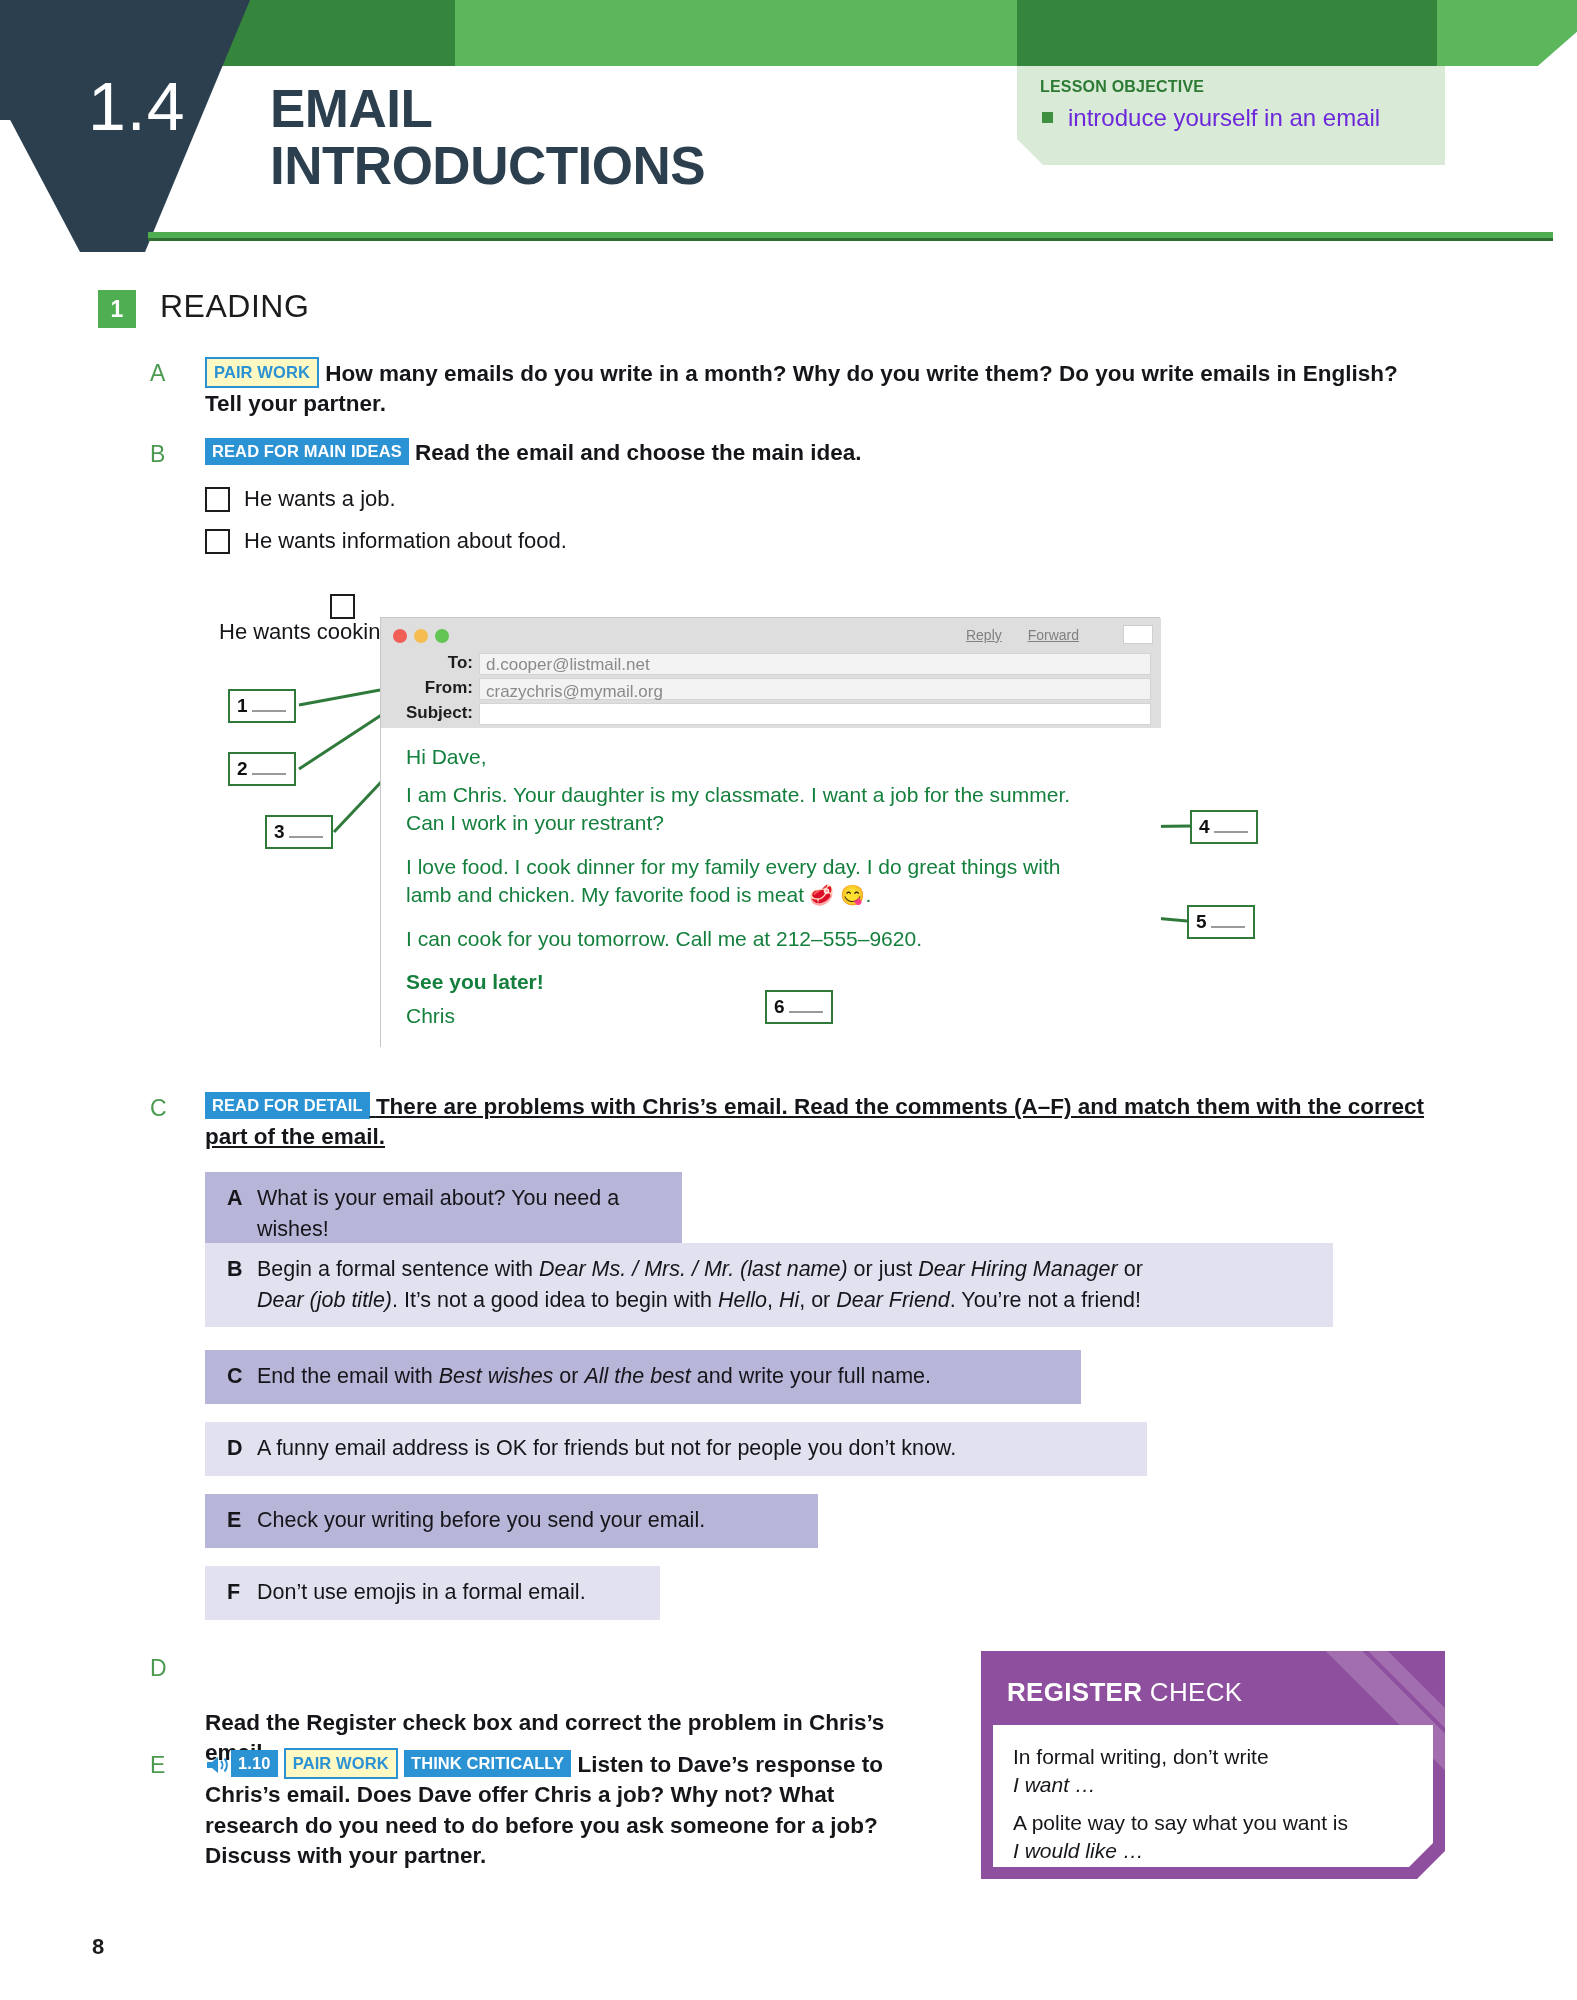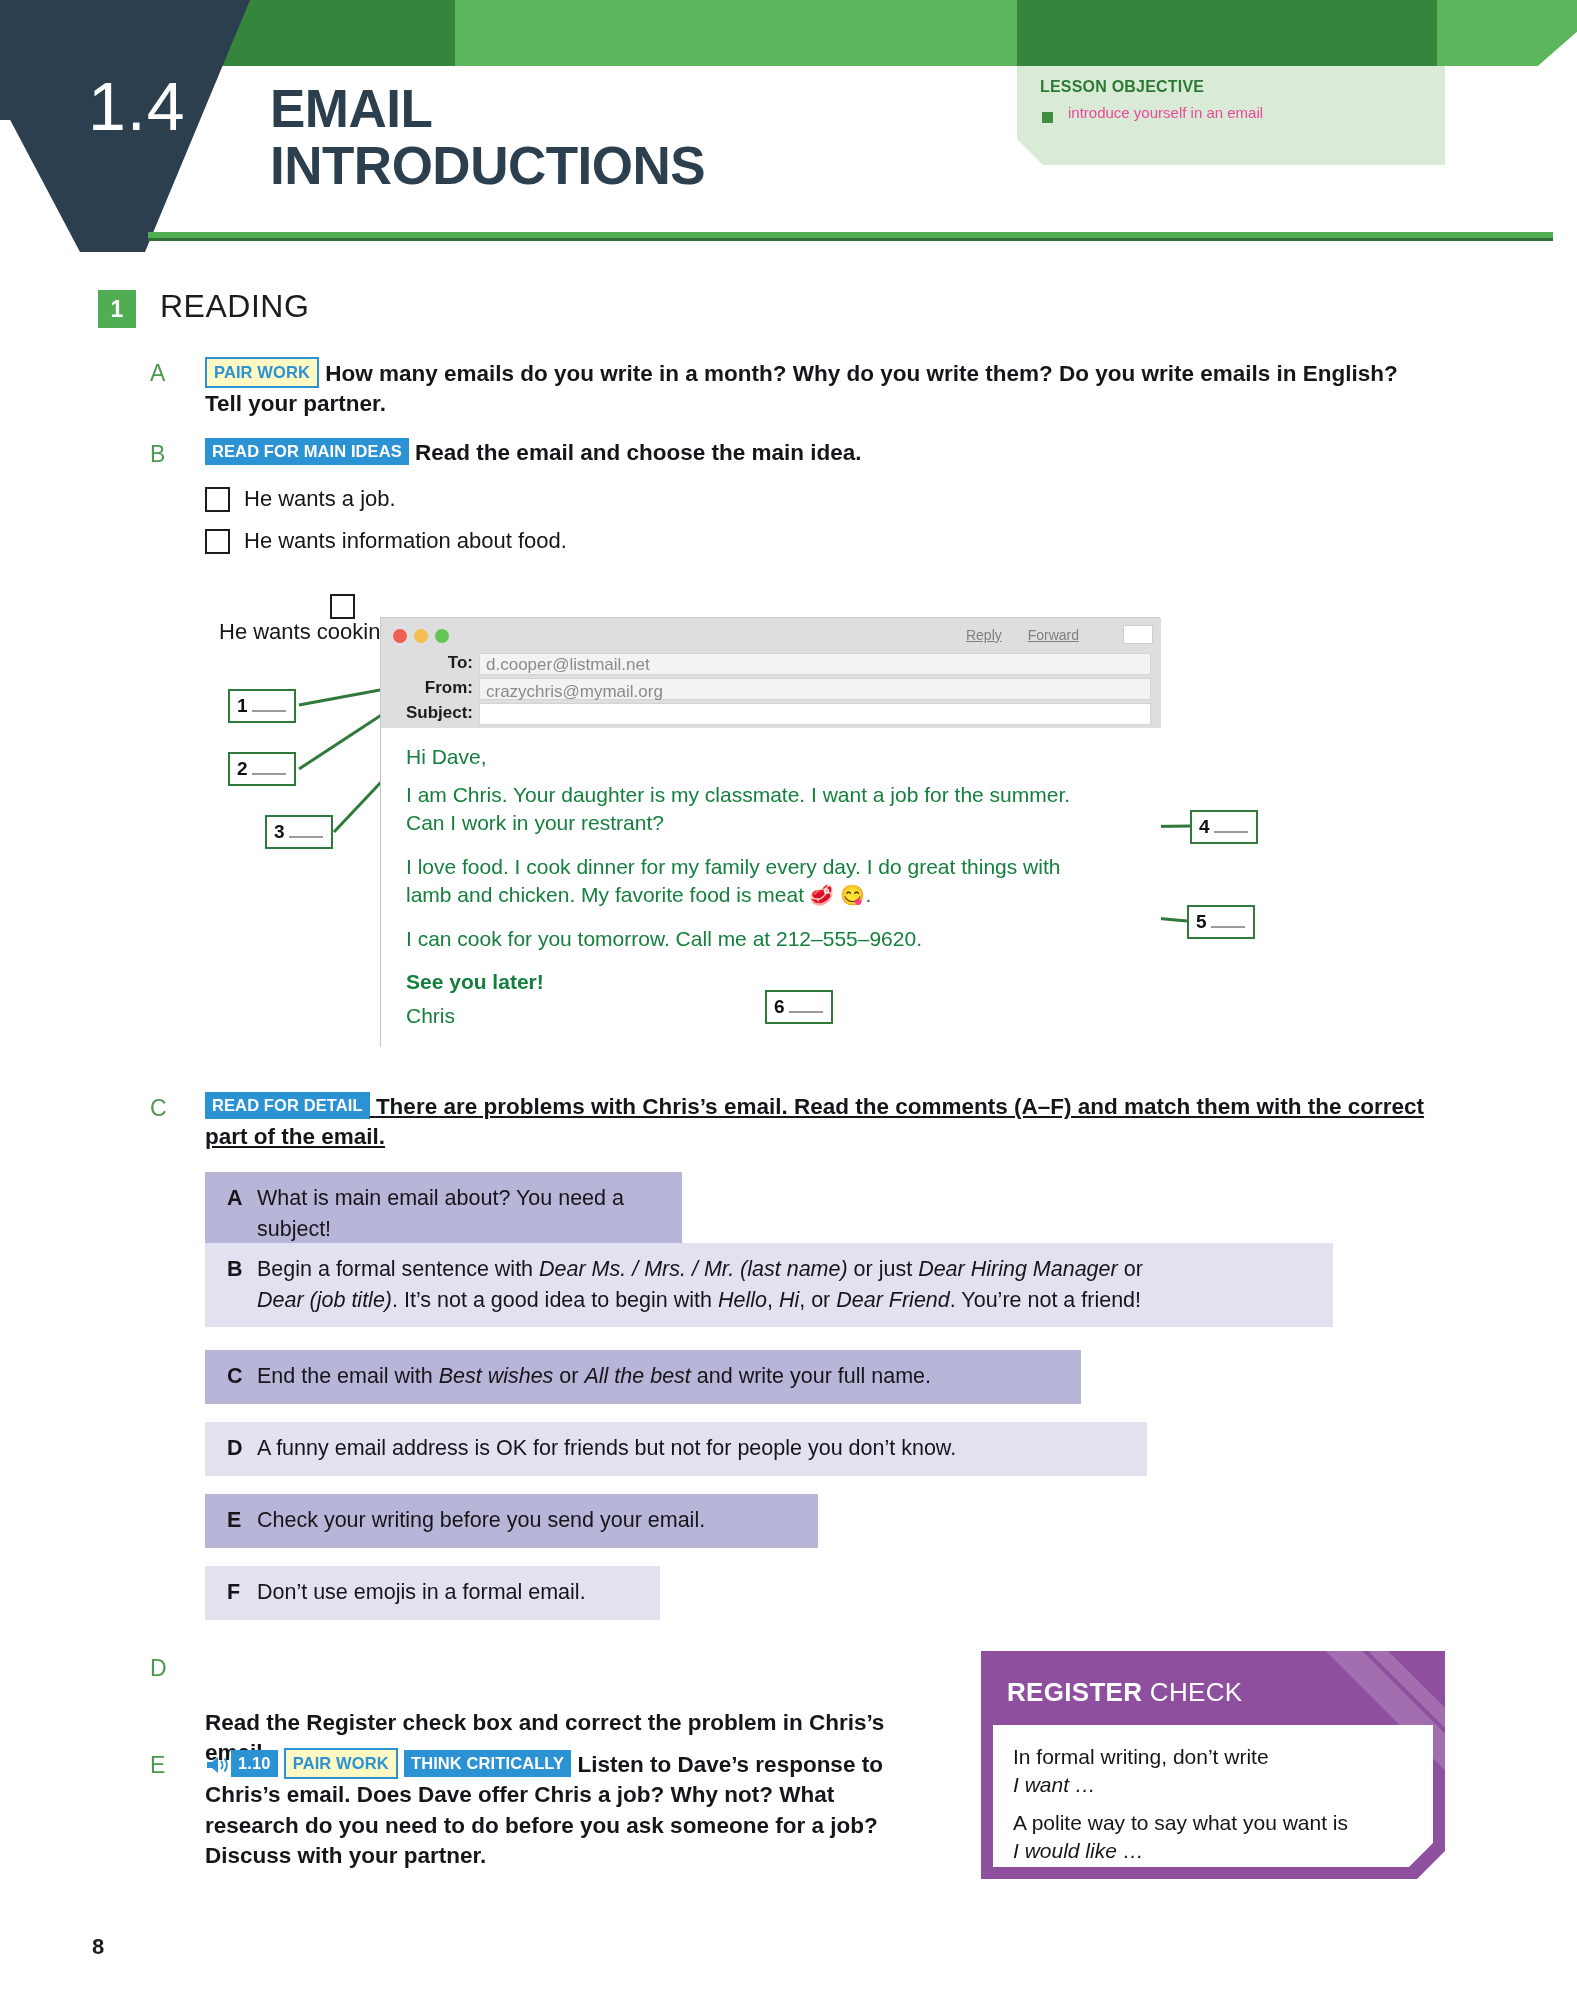--- a/index.html
+++ b/index.html
@@ -40,21 +40,21 @@
   .obj-box {
     position: absolute; left: 1017px; top: 66px; width: 428px; height: 99px;
     background: #d9ebd7;
     clip-path: polygon(0 0, 100% 0, 100% 100%, 26px 100%, 0 calc(100% - 26px));
   }
   .obj-label {
     position: absolute; left: 1040px; top: 78px; color: #2d7a34;
     font-size: 16px; font-weight: bold; letter-spacing: 0.2px;
   }
   .obj-bullet { position: absolute; left: 1042px; top: 112px; width: 11px; height: 11px; background: #3f8f41; }
-  .obj-text { position: absolute; left: 1068px; top: 104px; color: #ec4899; font-size: 15px; }
+  .obj-text { position: absolute; left: 1068px; top: 104px; color: #6d28d9; font-size: 24px; }
   .hdr-rule-green { position: absolute; left: 148px; top: 232px; width: 1405px; height: 6px; background: #4fae52; }
   .hdr-rule-dark  { position: absolute; left: 148px; top: 238px; width: 1405px; height: 3px; background: #2f6f33; }
 
   
   .sec-num {
     position: absolute; left: 98px; top: 290px; width: 38px; height: 38px;
     background: #4fae52; color: #fff; font-size: 23px; font-weight: bold;
     display: flex; align-items: center; justify-content: center;
   }
   .sec-title { position: absolute; left: 160px; top: 288px; font-size: 32px; color: #1c1c1c; letter-spacing: 0.5px; }
@@ -279,21 +279,21 @@
   </div>
 
   <div class="ex-letter" style="left:150px; top:1095px;">C</div>
   <div class="ex-body" style="left:205px; top:1092px; width:1235px;text-decoration:underline;">
     <span class="tag tag-solid">READ FOR DETAIL</span>
     <span>There are problems with Chris’s email. Read the comments (A–F) and match them with the correct part of the email.</span>
   </div>
 
   <div class="cmt cmt-dark" style="left:205px; top:1172px; width:477px;">
     <span class="cmt-letter">A</span>
-    <span class="cmt-text">What is main email about? You need a subject!</span>
+    <span class="cmt-text">What is your email about? You need a wishes!</span>
   </div>
   <div class="cmt cmt-light" style="left:205px; top:1243px; width:1128px;">
     <span class="cmt-letter">B</span>
     <span class="cmt-text">Begin a formal sentence with <i>Dear Ms. / Mrs. / Mr. (last name)</i> or just <i>Dear Hiring Manager</i> or<br><i>Dear (job title)</i>. It’s not a good idea to begin with <i>Hello</i>, <i>Hi</i>, or <i>Dear Friend</i>. You’re not a friend!</span>
   </div>
   <div class="cmt cmt-dark" style="left:205px; top:1350px; width:876px;">
     <span class="cmt-letter">C</span>
     <span class="cmt-text">End the email with <i>Best wishes</i> or <i>All the best</i> and write your full name.</span>
   </div>
   <div class="cmt cmt-light" style="left:205px; top:1422px; width:942px;">

